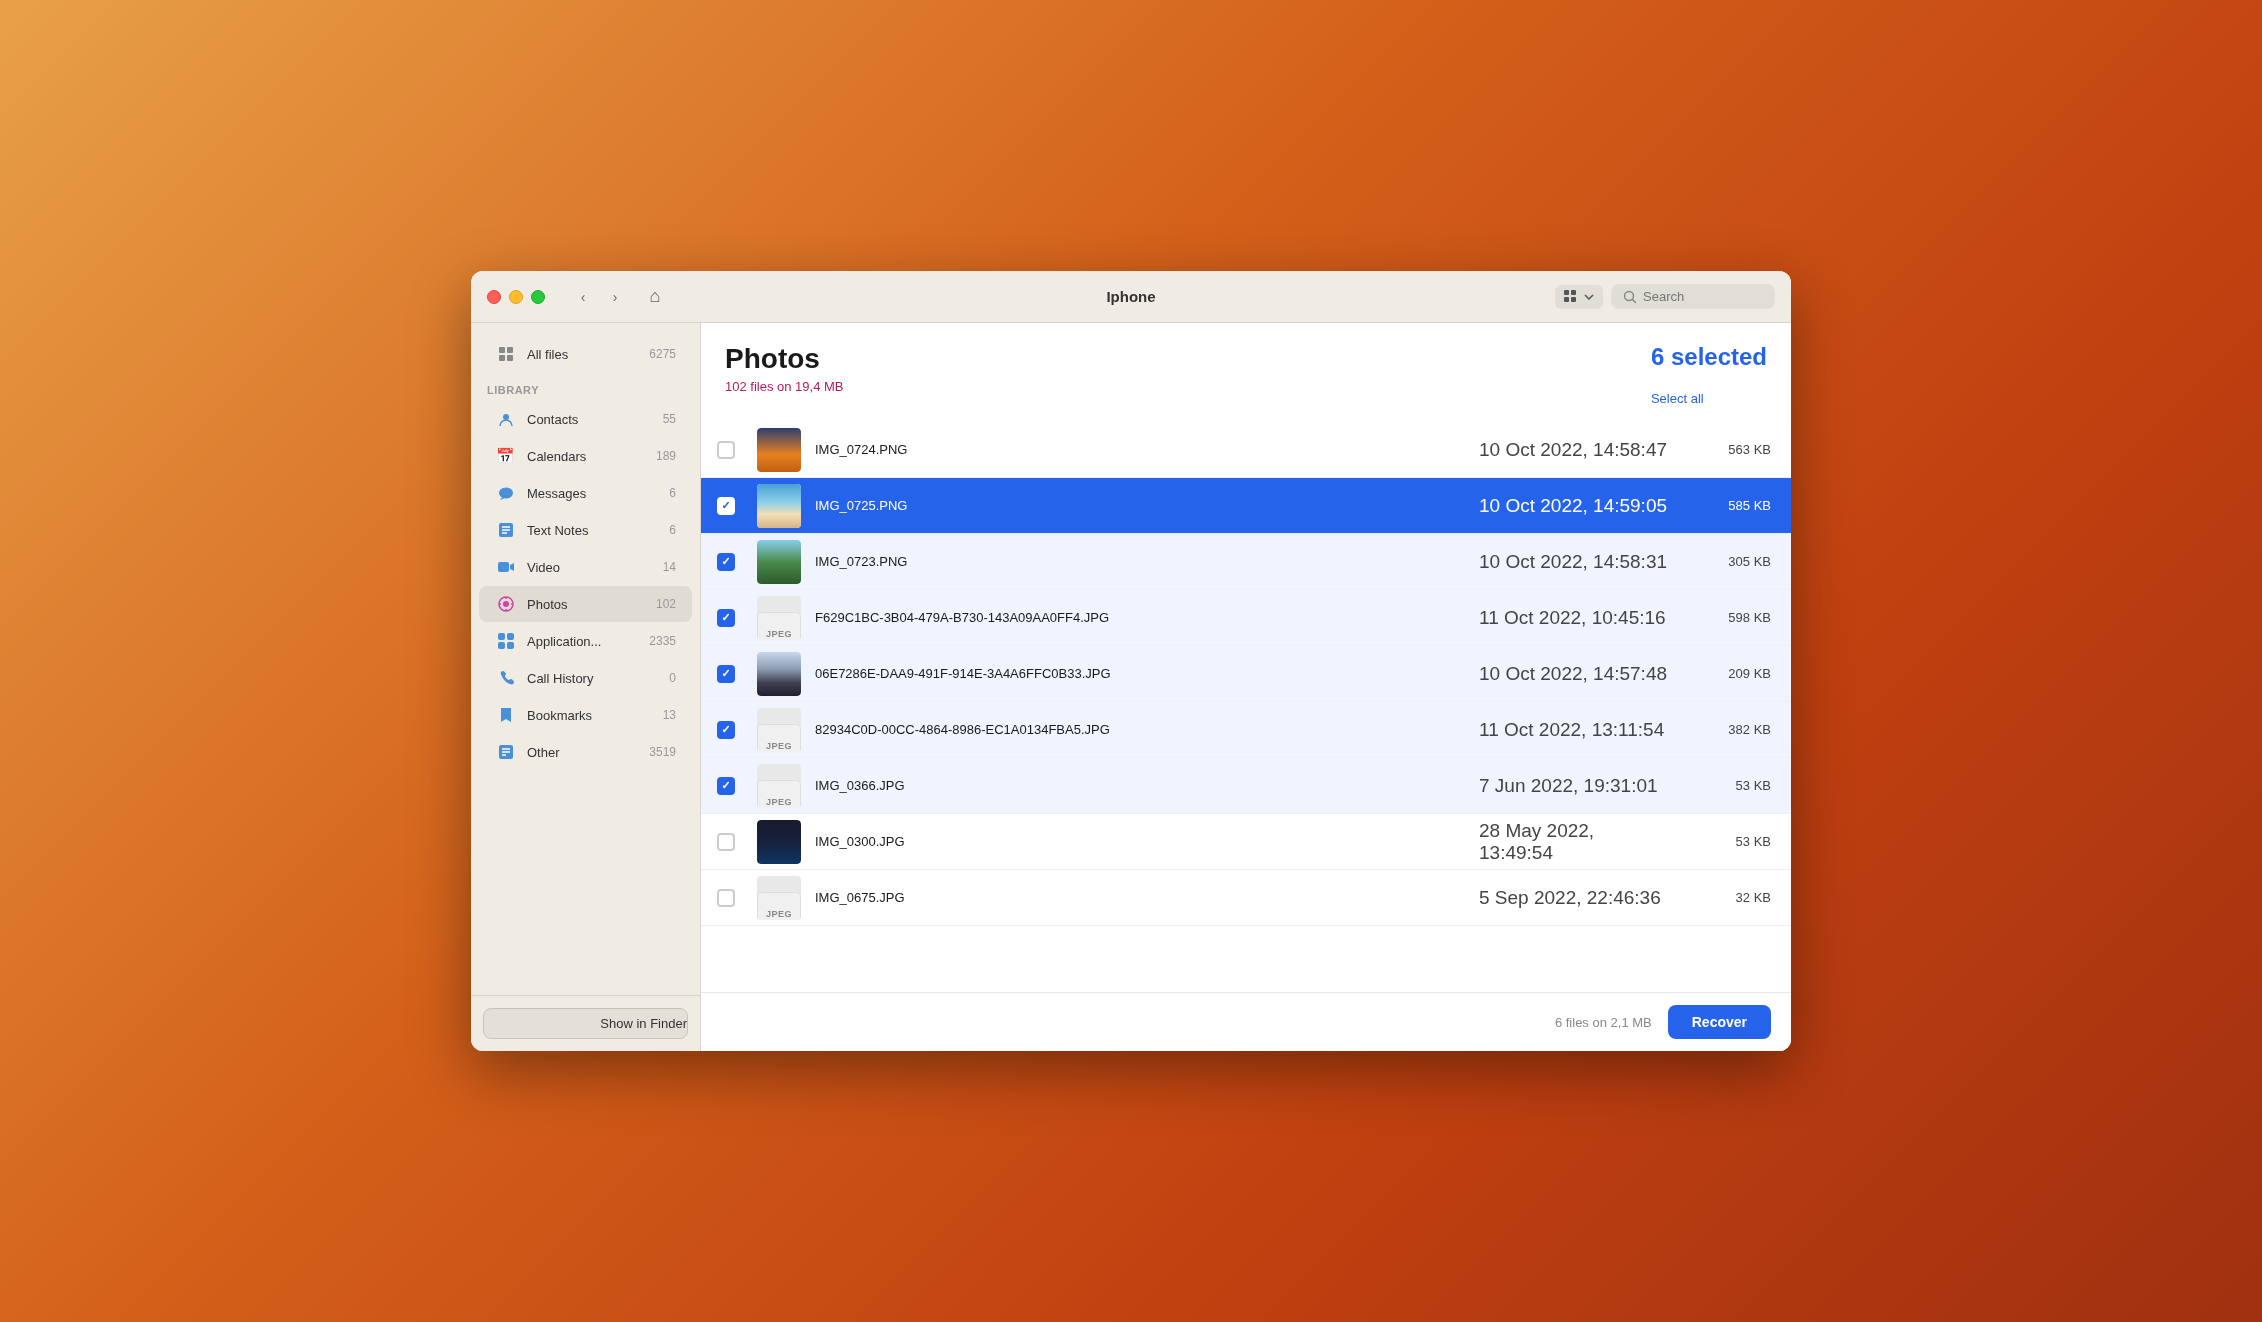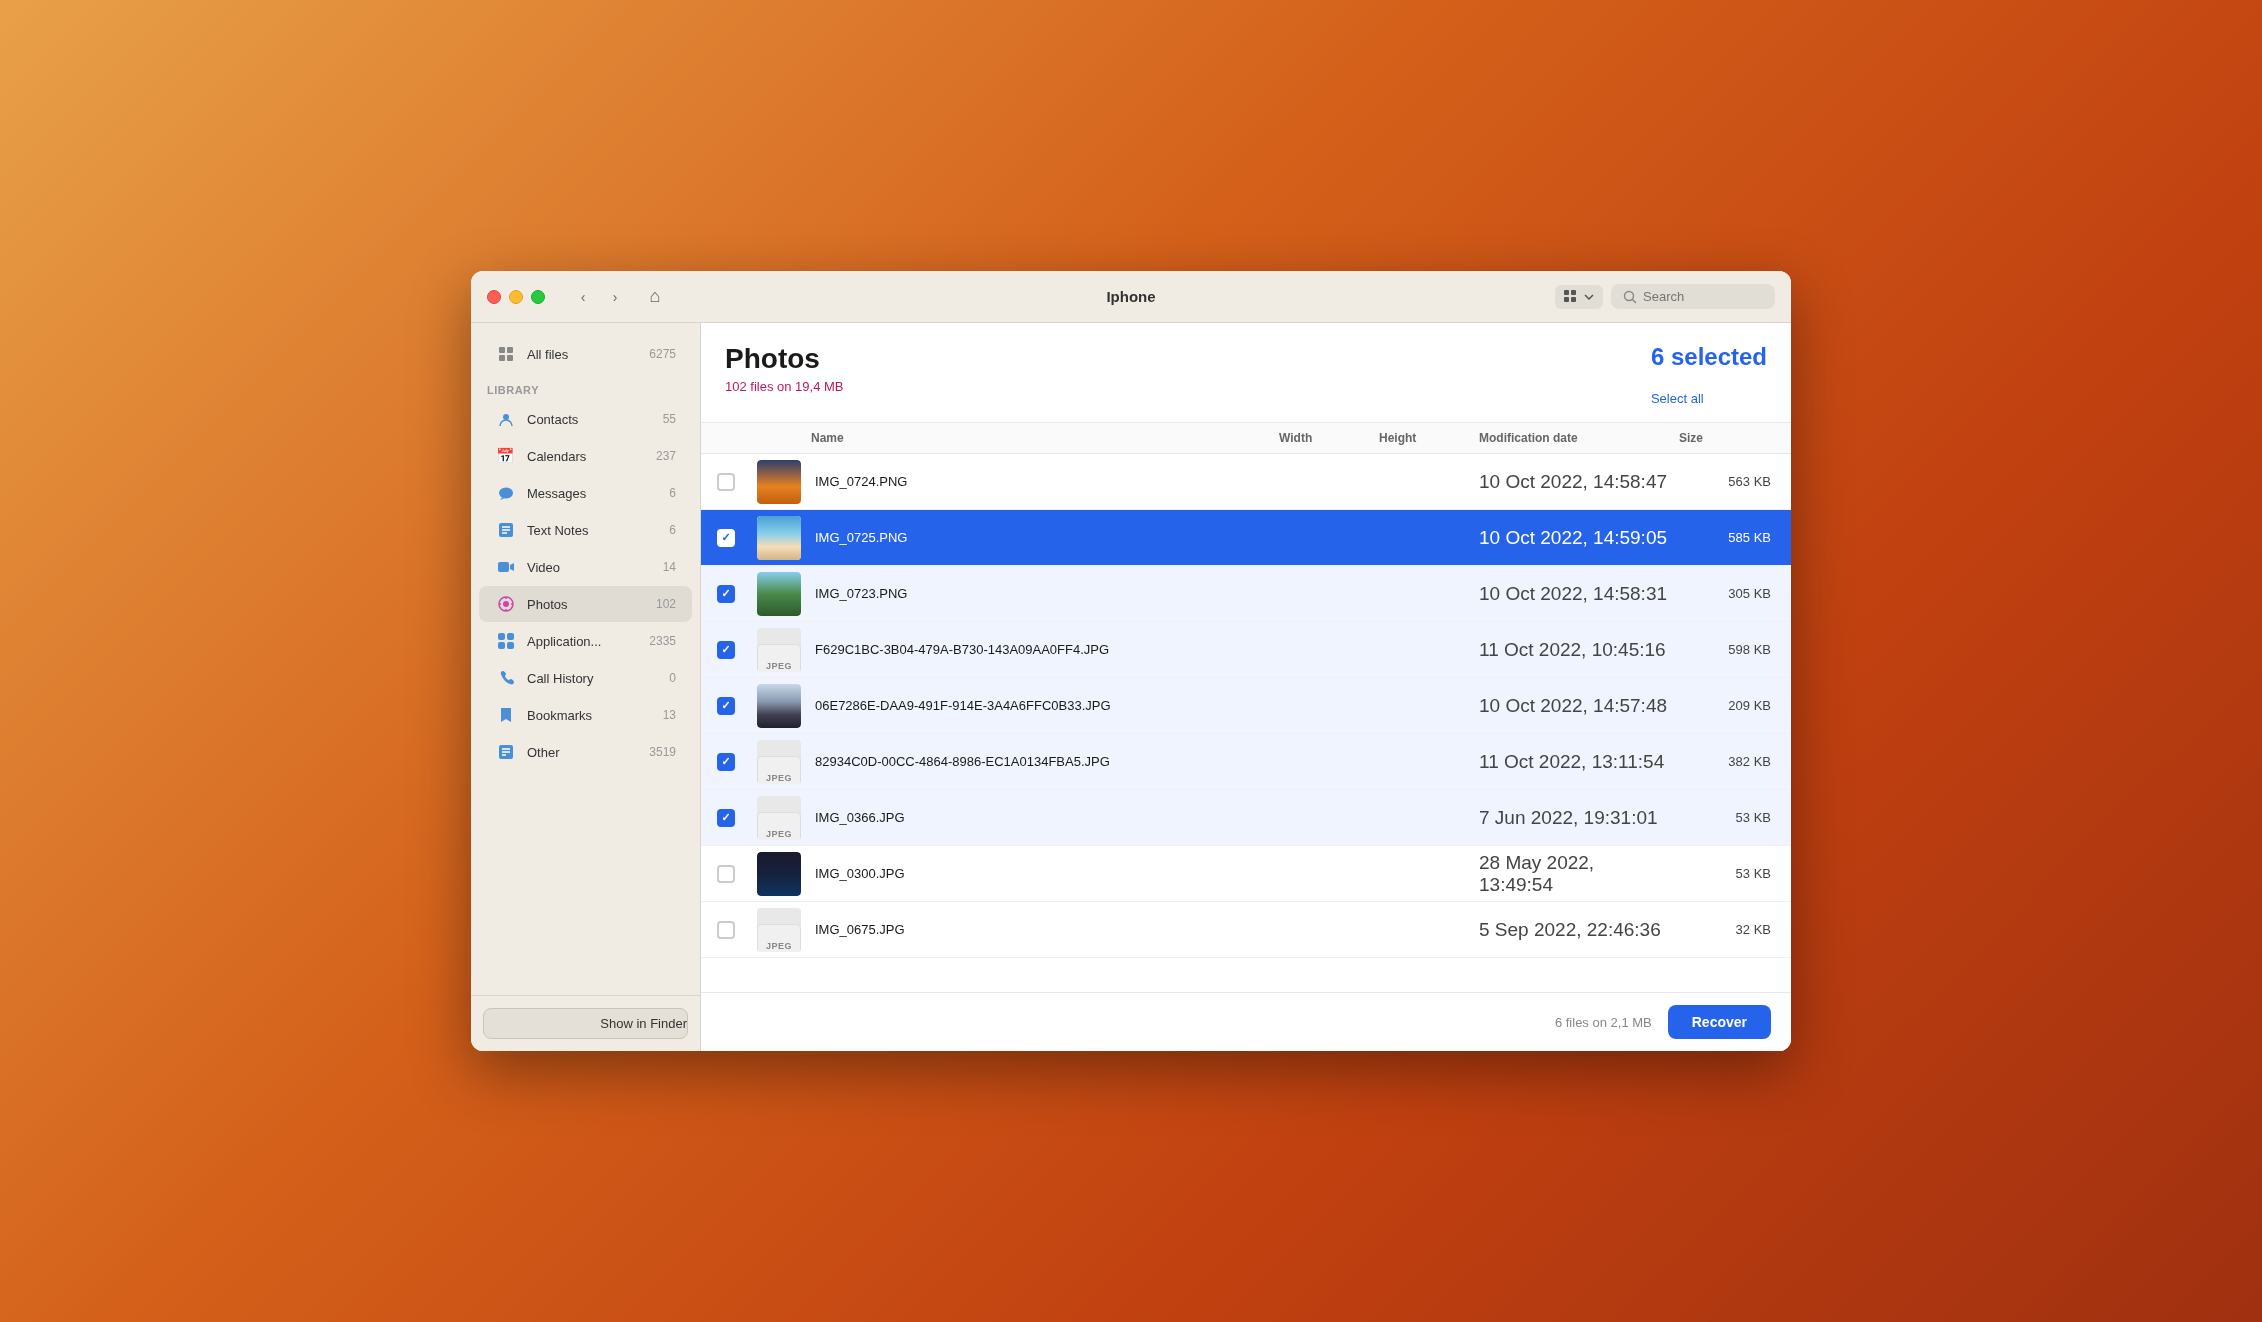--- a/index.html
+++ b/index.html
@@ -445,21 +445,21 @@
                 </svg>
               </div>
       <span class="sidebar-label">Contacts</span>
       <span class="sidebar-count">55</span>
     </div>
             <div class="sidebar-item">
       <div class="sidebar-icon">
                 <span style="font-size:15px">📅</span>
               </div>
       <span class="sidebar-label">Calendars</span>
-      <span class="sidebar-count">237</span>
+      <span class="sidebar-count">189</span>
     </div>
             <div class="sidebar-item">
       <div class="sidebar-icon">
                 <svg width="18" height="18" viewBox="0 0 18 18">
                   <ellipse cx="9" cy="9" rx="7" ry="5.5" fill="#4a90d9"></ellipse>
                   <path d="M5 13.5l-2 2.5 4-1.5" fill="#4a90d9"></path>
                 </svg>
               </div>
       <span class="sidebar-label">Messages</span>
       <span class="sidebar-count">6</span>
@@ -555,29 +555,20 @@
           <div class="content-title">Photos</div>
           <div class="content-subtitle">102 files on 19,4 MB</div>
         </div>
         <div class="selection-info">
           <div class="selected-count">6 selected</div>
           <button class="select-all-btn">Select all</button>
         </div>
       </div>
 
       <div class="file-table">
-        <div class="table-header">
-          <div class="table-header-cell"></div>
-          <div class="table-header-cell"></div>
-          <div class="table-header-cell">Name</div>
-          <div class="table-header-cell">Width</div>
-          <div class="table-header-cell">Height</div>
-          <div class="table-header-cell">Modification date</div>
-          <div class="table-header-cell">Size</div>
-        </div>
         <div id="file-rows">
             <div class="table-row">
       <div class="row-checkbox"></div>
       <div class="file-thumb">
                 <div style="width:44px;height:44px;border-radius:4px;background:linear-gradient(180deg, #2c3e6e 0%, #e88020 60%, #c06010 100%);"></div>
               </div>
       <div class="file-name">IMG_0724.PNG</div>
       <div class="cell-text"></div>
       <div class="cell-text"></div>
       <div class="cell-text">10 Oct 2022, 14:58:47</div>

